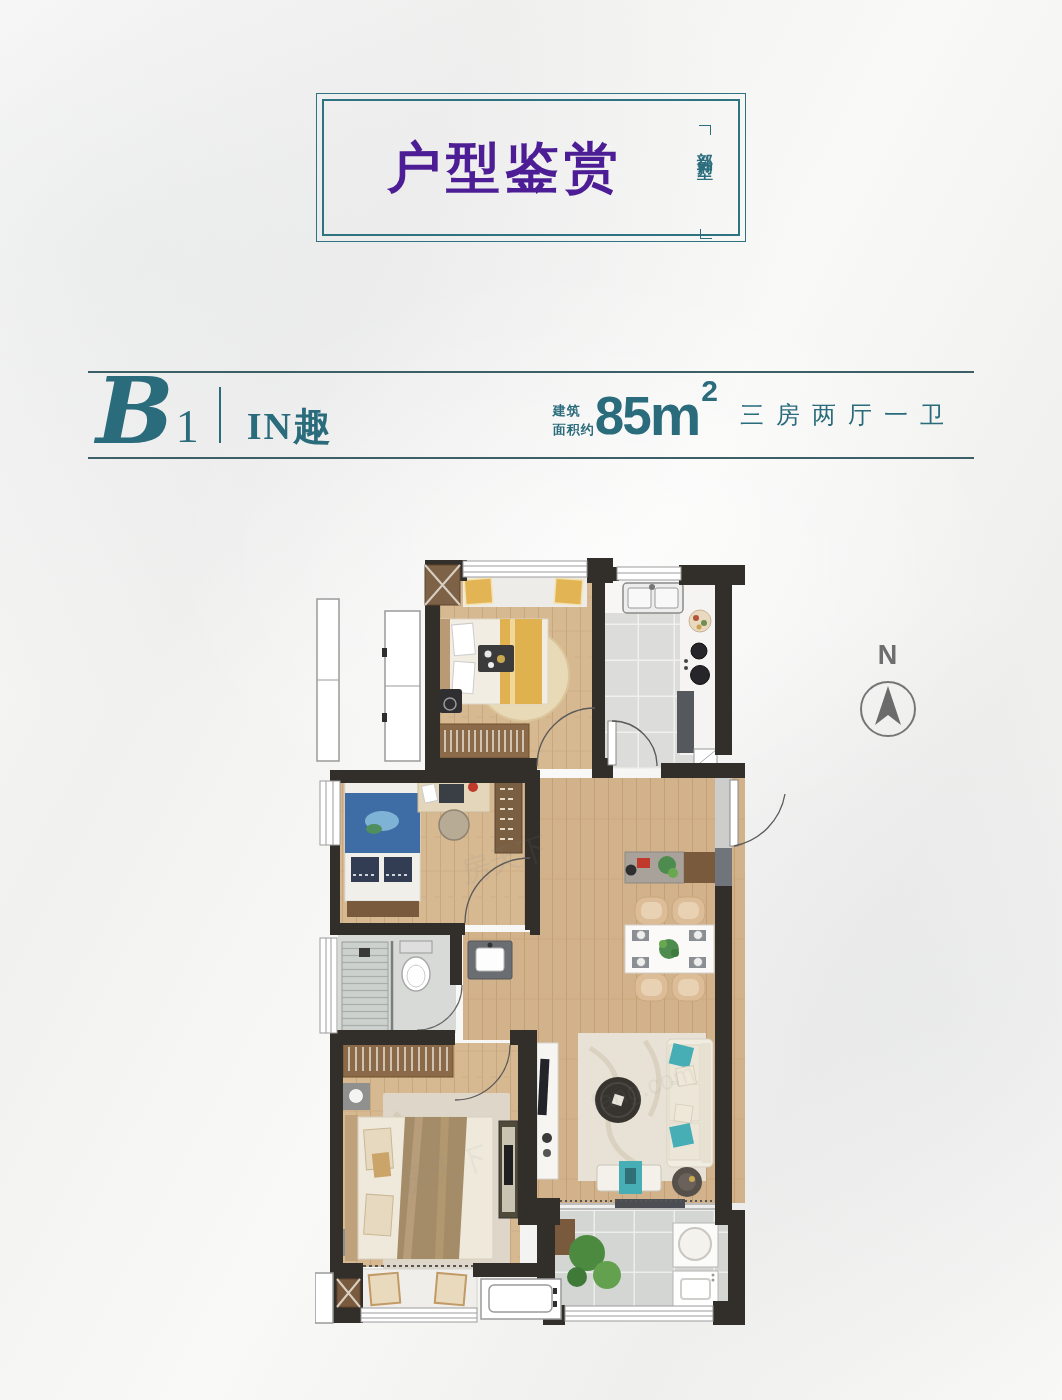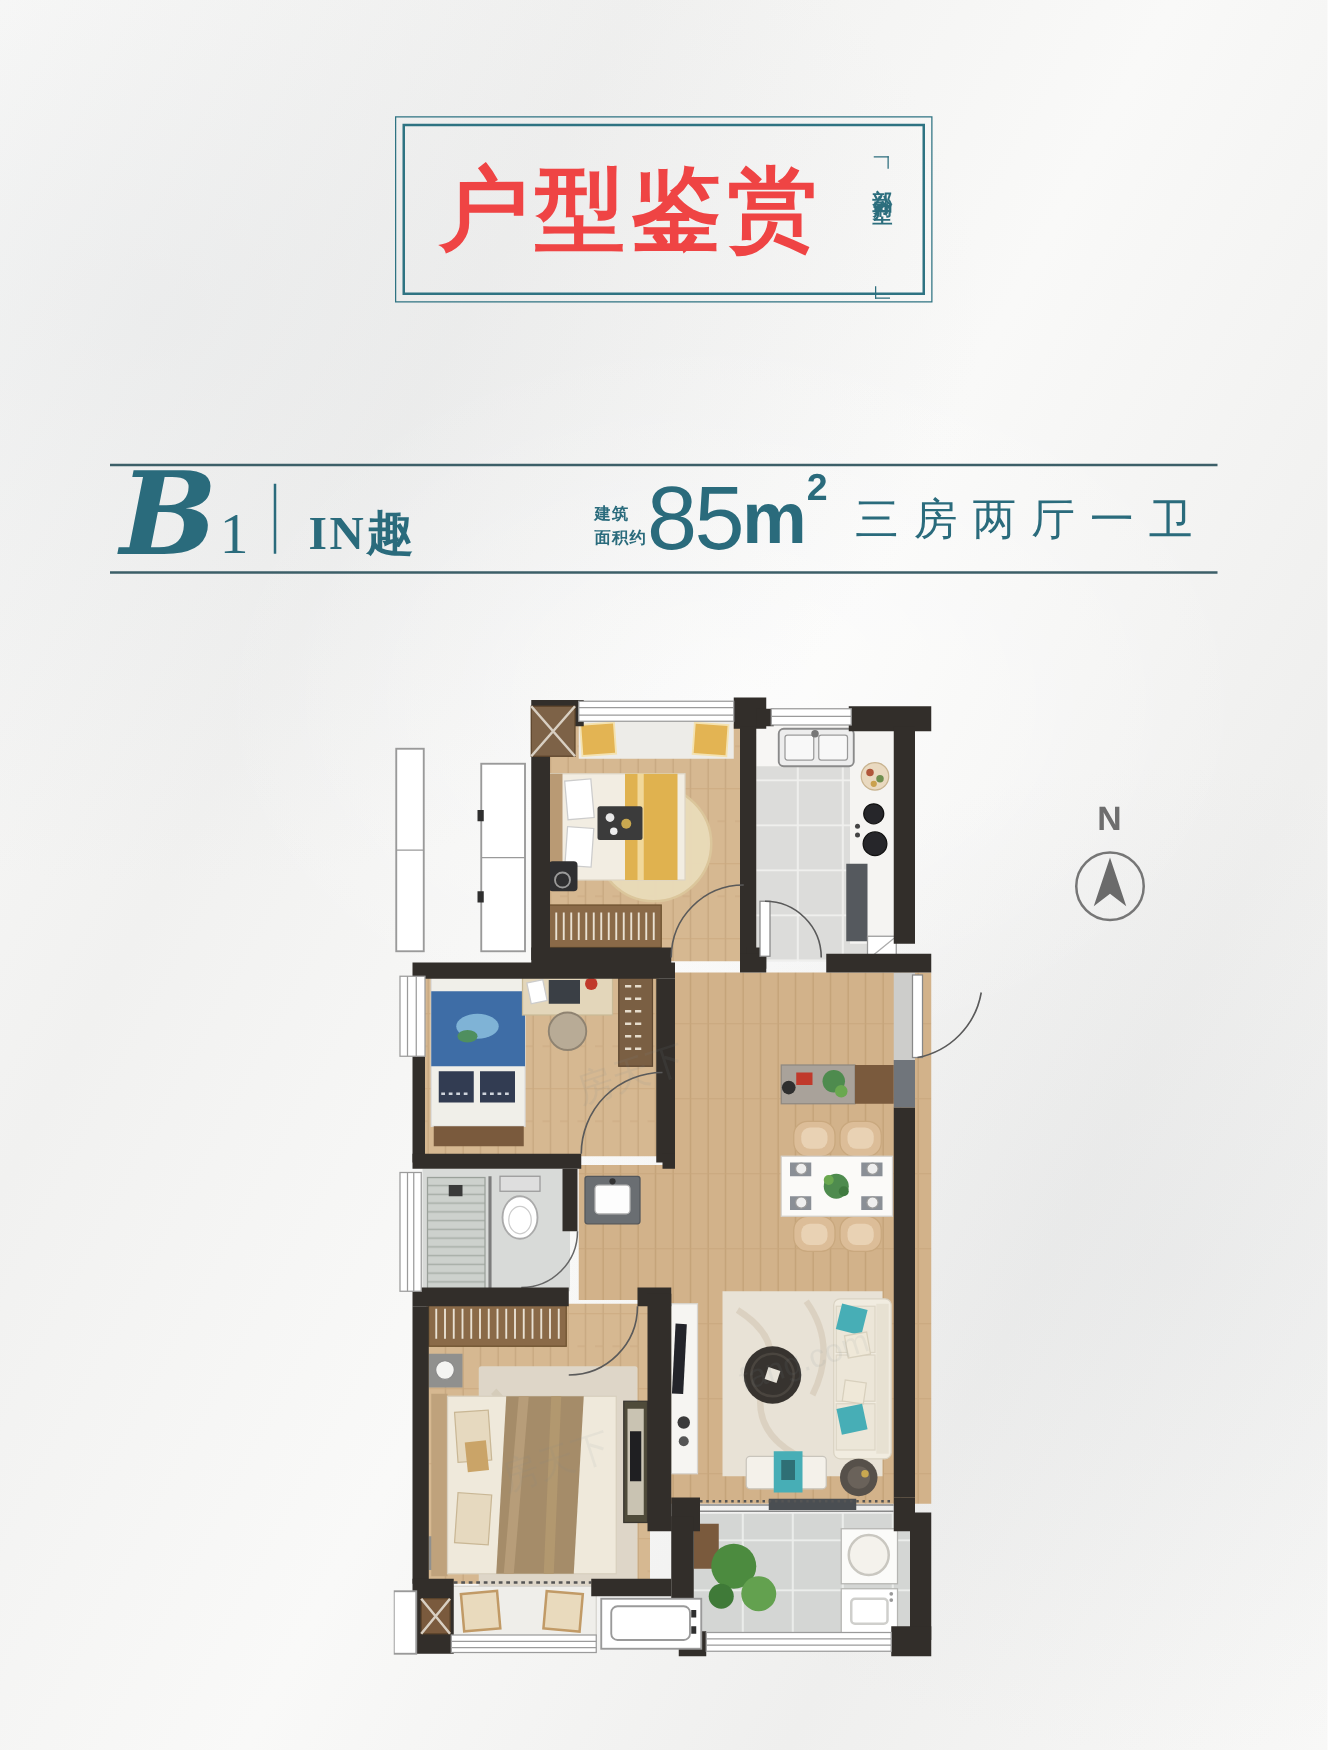--- a/index.html
+++ b/index.html
@@ -18,21 +18,21 @@
   .title-box{
     left:322px;top:99px;width:414px;height:133px;
     border:2.5px solid #2e7382;background:transparent;
     display:flex;align-items:center;justify-content:center;
   }
   .title-box::before{
     content:"";position:absolute;left:-8px;top:-8px;right:-8px;bottom:-8px;
     border:1px solid #2e7382;pointer-events:none;
   }
   .main-title{
-    font-size:72px;font-weight:bold;color:#ef4444;letter-spacing:5px;
+    font-size:54px;font-weight:bold;color:#4c1d95;letter-spacing:5px;
     line-height:1;margin-right:52px;white-space:nowrap;
   }
   .side-note{
     position:absolute;right:22px;top:24px;height:86px;
     writing-mode:vertical-rl;text-orientation:upright;
     font-size:16px;letter-spacing:4px;color:#2c6e7d;font-weight:bold;
     padding:14px 1px 14px 1px;
   }
   .side-note::before{
     content:"";position:absolute;top:0;left:50%;margin-left:-6px;
@@ -57,32 +57,32 @@
   }
   .code-number{font-size:46px;margin-left:2px;transform:translateY(12px);}
   .code-divider{width:2px;height:56px;background:#2a6b7c;margin:0 26px 0 20px;}
   .unit-name{font-size:38px;font-weight:bold;letter-spacing:2px;transform:translateY(2px);margin-top:20px;}
   .area-group{display:flex;align-items:center;}
   .area-label{
     font-family:"Liberation Sans", sans-serif;font-weight:bold;
     font-size:13px;line-height:1.45;letter-spacing:1px;margin-right:0;transform:translateY(6px);
   }
   .area-value{
-    font-family:"Liberation Sans", sans-serif;font-weight:normal;
-    font-size:72px;letter-spacing:-2px;line-height:1;
+    font-family:"Liberation Sans", sans-serif;font-weight:bold;
+    font-size:53px;letter-spacing:-2px;line-height:1;
   }
   .area-unit{
     font-family:"Liberation Sans", sans-serif;font-weight:bold;
     font-size:58px;line-height:1;
   }
   .area-exp{
     font-family:"Liberation Sans", sans-serif;font-weight:bold;
     font-size:30px;line-height:1;transform:translateY(-24px);
   }
-  .layout-desc{font-size:35px;letter-spacing:12px;margin-left:22px;margin-right:8px;white-space:nowrap;font-family:Liberation Serif, serif;}
+  .layout-desc{font-size:24px;letter-spacing:12px;margin-left:22px;margin-right:18px;white-space:nowrap;font-family:Liberation Serif, serif;}
 
   
   .compass{left:856px;top:640px;width:64px;text-align:center;color:#6e6e6e;}
   .compass .n{
     font-family:"Liberation Sans", sans-serif;font-weight:bold;font-size:27px;
     display:block;margin-bottom:6px;letter-spacing:1px;
   }
 
   
   .plan{left:315px;top:553px;width:475px;height:775px;}

